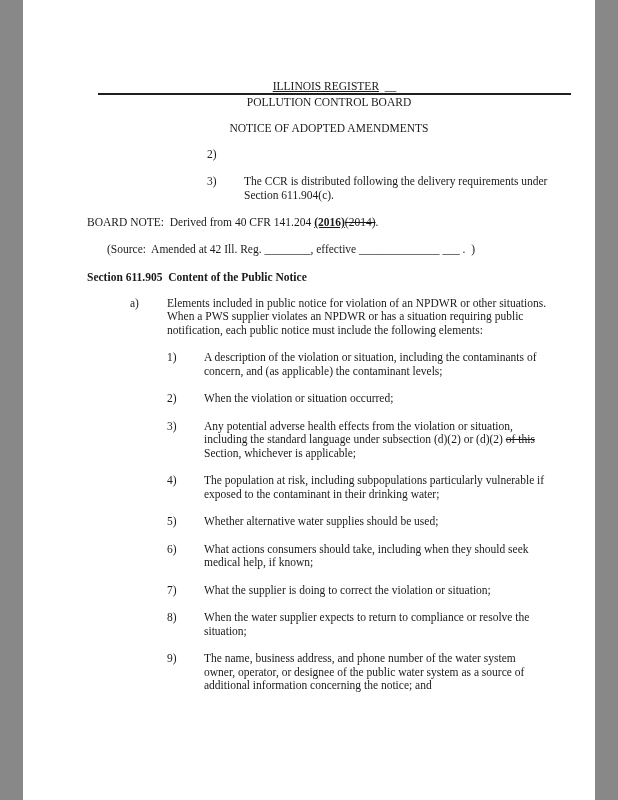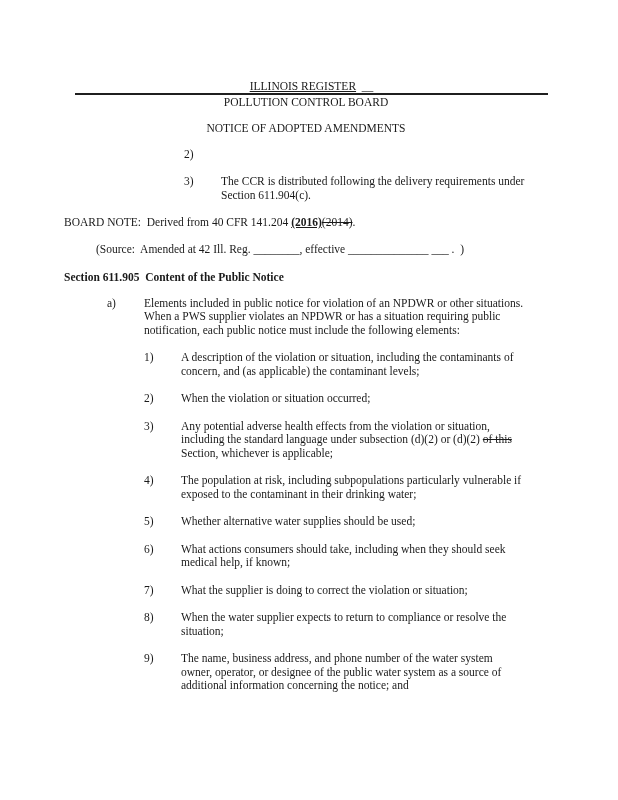--- a/index.html
+++ b/index.html
@@ -1,18 +1,18 @@
 <!DOCTYPE html>
 <html><head>
 <meta charset="utf-8">
 <style>
   html,body { margin:0; padding:0; background:#888; }
   .page {
     position:relative;
-    width:618px; height:800px;
+    width:572px; height:800px;
     margin:0 auto;
     background:#ffffff;
     font-family:"Liberation Serif","DejaVu Serif",serif;
     font-size:11.5px;
     line-height:13.7px;
     color:#1a1a1a;
     overflow:hidden;
   }
   .content { position:absolute; left:64px; top:81px; width:484px; }
   .pre { white-space:pre-wrap; }
@@ -29,21 +29,21 @@
     padding-bottom:1px;
     border-bottom:2px solid #1f1f1f;
   }
   .para, .item, .heading { margin-top:13.6px; }
   .item { display:flex; }
   .num { flex:0 0 37px; width:37px; }
   .body { flex:1; }
   .lvl1 { margin-left:43px; }
   .lvl2 { margin-left:80px; }
   .lvl3 { margin-left:120px; }
-  .src  { margin-left:32px; }
+  .src  { margin-left:20px; }
 
   .mt-board  { margin-top:1px; }
   .mt-notice { margin-top:12.4px; }
   .mt-intro2 { margin-top:12.6px; }
   .mt-a      { margin-top:12.3px; }
 </style>
 </head>
 <body>
 
 <div class="page">

